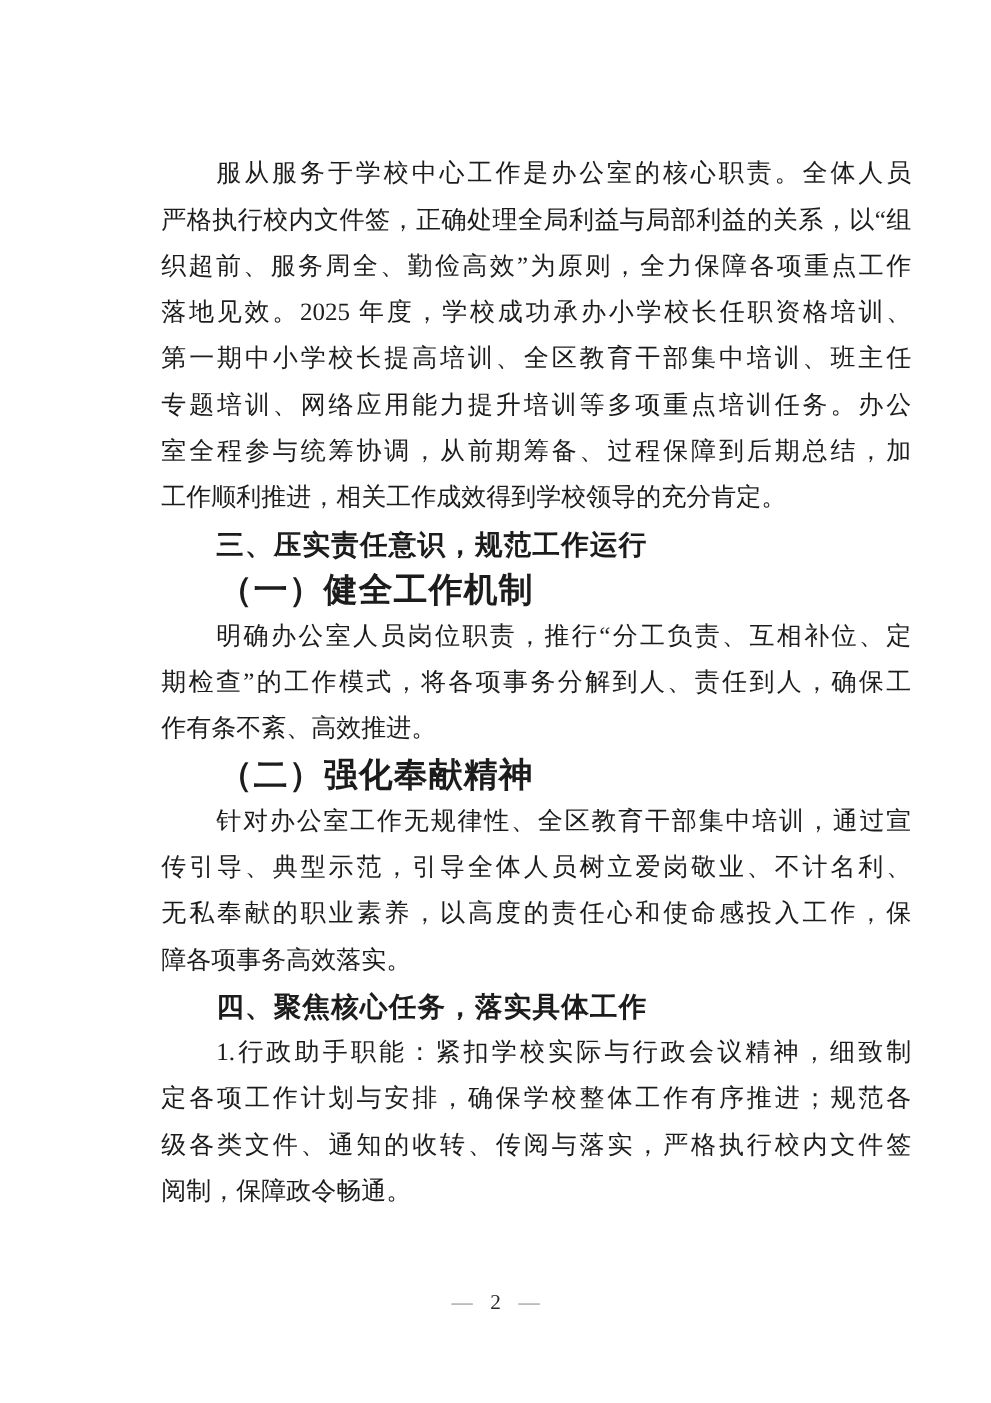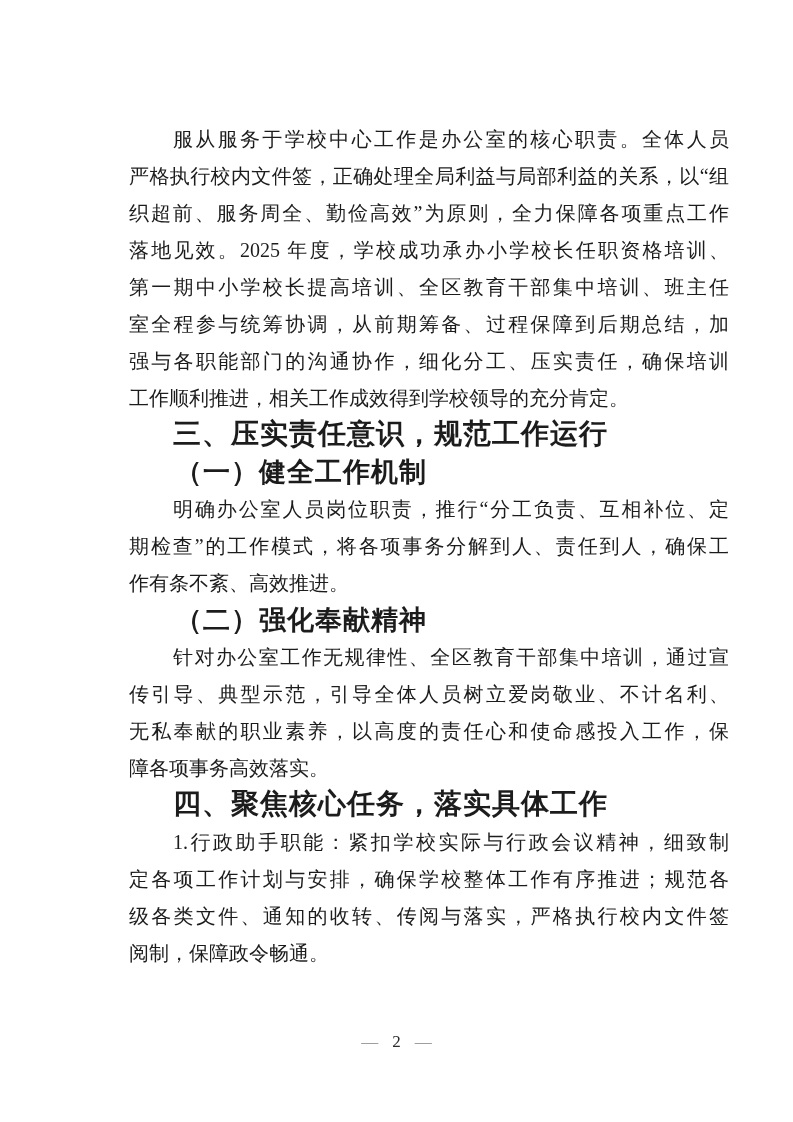--- a/index.html
+++ b/index.html
@@ -23,23 +23,23 @@
   }
   .line {
     text-align: justify;
     text-align-last: justify;
     text-justify: inter-character;
     white-space: normal;
   }
   .line.first { text-indent: 44px; }
   .line.last  { text-align-last: left; }
   .heading {
-    font-family: Liberation Mono, monospace;
+    font-family: Liberation Sans, sans-serif;
     font-weight: bold;
-    font-size: 28px;
+    font-size: 22px;
     padding-left: 44px;
     line-height: 37px;
     letter-spacing: 1px;
   }
   .subheading {
     font-family: "Liberation Serif", "DejaVu Serif", serif;
     font-weight: bold;
     font-size: 27px;
     padding-left: 46px;
     line-height: 37px;
@@ -60,22 +60,22 @@
 </style>
 </head>
 <body>
 
 <div class="doc-body">
     <div class="line first">服从服务于学校中心工作是办公室的核心职责。全体人员</div>
     <div class="line">严格执行校内文件签，正确处理全局利益与局部利益的关系，以“组</div>
     <div class="line">织超前、服务周全、勤俭高效”为原则，全力保障各项重点工作</div>
     <div class="line">落地见效。2025 年度，学校成功承办小学校长任职资格培训、</div>
     <div class="line">第一期中小学校长提高培训、全区教育干部集中培训、班主任</div>
+    <div class="line">专题培训、网络应用能力提升培训等多项重点培训任务。办公</div>
     <div class="line">室全程参与统筹协调，从前期筹备、过程保障到后期总结，加</div>
-    <div class="line">强与各职能部门的沟通协作，细化分工、压实责任，确保培训</div>
     <div class="line last">工作顺利推进，相关工作成效得到学校领导的充分肯定。</div>
     <div class="heading">三、压实责任意识，规范工作运行</div>
     <div class="subheading">（一）健全工作机制</div>
     <div class="line first">明确办公室人员岗位职责，推行“分工负责、互相补位、定</div>
     <div class="line">期检查”的工作模式，将各项事务分解到人、责任到人，确保工</div>
     <div class="line last">作有条不紊、高效推进。</div>
     <div class="subheading">（二）强化奉献精神</div>
     <div class="line first">针对办公室工作无规律性、全区教育干部集中培训，通过宣</div>
     <div class="line">传引导、典型示范，引导全体人员树立爱岗敬业、不计名利、</div>
     <div class="line">无私奉献的职业素养，以高度的责任心和使命感投入工作，保</div>

